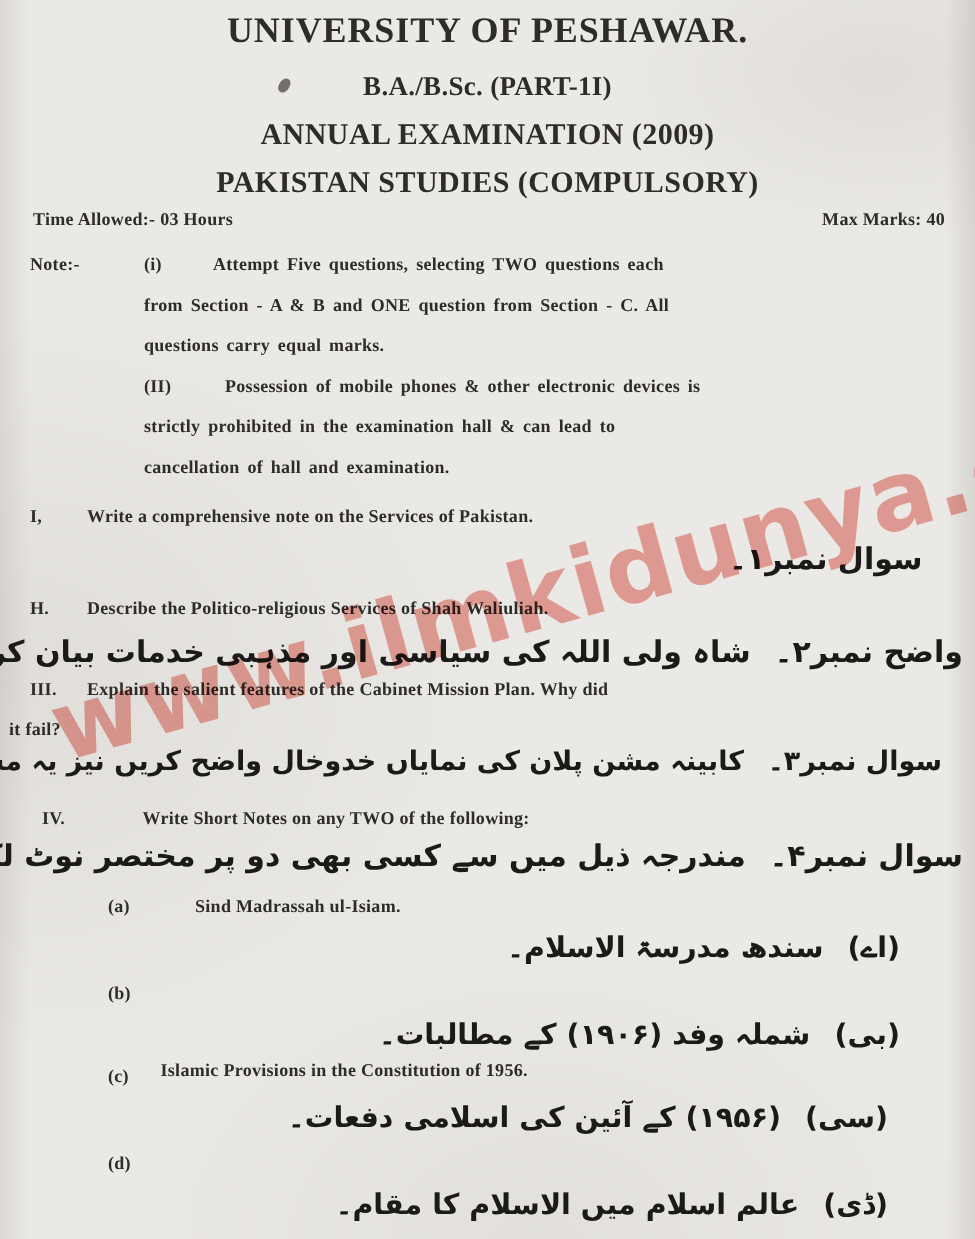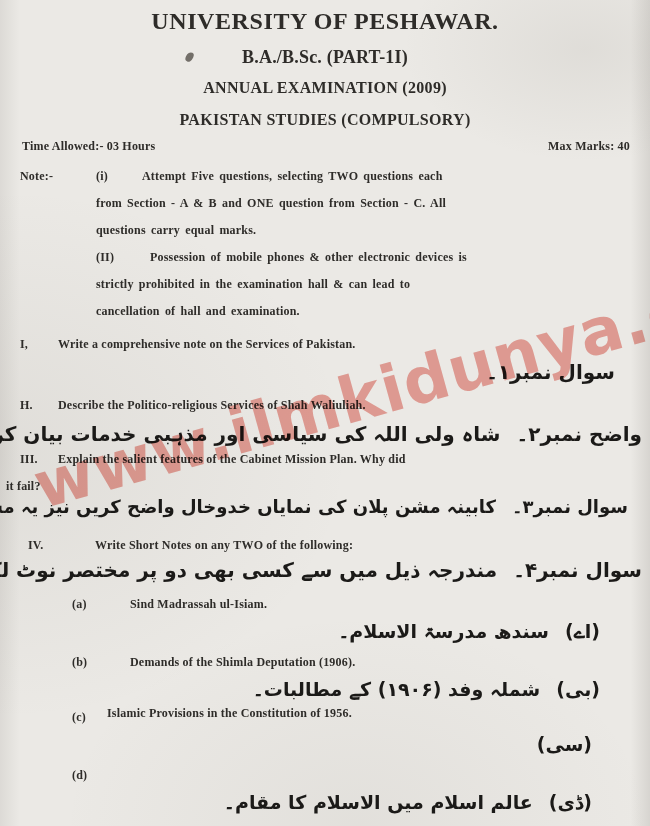--- a/index.html
+++ b/index.html
@@ -16,21 +16,21 @@
     font-family:"Liberation Serif","DejaVu Serif",serif;
   }
   .abs{position:absolute;white-space:nowrap;}
   .en{
     font-family:"Liberation Serif","DejaVu Serif",serif;
     font-weight:bold;color:#2e2c29;font-size:12px;letter-spacing:0.2px;
   }
   .center{left:0;right:0;text-align:center;}
   .title{font-size:24px;letter-spacing:0.6px;}
   .sub{font-size:18px;}
-  .head2{font-size:16px;letter-spacing:0.3px;}
+  .head2{font-size:20px;letter-spacing:0.3px;}
   .notetxt{word-spacing:2px;font-family:Liberation Serif, serif;}
   .urdu{
     position:absolute;
     direction:rtl;
     display:flex;
     gap:16px;
     align-items:baseline;
     font-family:"DejaVu Sans",sans-serif;
     font-weight:bold;
     color:#1b1a18;
@@ -112,30 +112,30 @@
   </div>
 
   <div class="abs en" style="top:597px;left:72px">(a)</div>
   <div class="abs en" style="top:597px;left:130px">Sind Madrassah ul-Isiam.</div>
   <div class="urdu usub" style="top:620px;right:50px">
     <span>(اے)</span>
     <span>سندھ مدرسۃ الاسلام۔</span>
   </div>
 
   <div class="abs en" style="top:655px;left:72px">(b)</div>
-  <div class="abs en" style="top:655px;left:130px">Demands of the Shimla Deputation (1906).</div>
   <div class="urdu usub" style="top:678px;right:50px">
     <span>(بی)</span>
     <span>شملہ وفد (۱۹۰۶) کے مطالبات۔</span>
   </div>
 
   <div class="abs en" style="top:710px;left:72px">(c)</div>
   <div class="abs en" style="top:706px;left:107px">Islamic Provisions in the Constitution of 1956.</div>
   <div class="urdu usub" style="top:733px;right:58px">
     <span>(سی)</span>
+    <span>(۱۹۵۶) کے آئین کی اسلامی دفعات۔</span>
   </div>
 
   <div class="abs en" style="top:768px;left:72px">(d)</div>
   <div class="urdu usub" style="top:791px;right:58px">
     <span>(ڈی)</span>
     <span>عالم اسلام میں الاسلام کا مقام۔</span>
   </div>
 
   <div id="watermark">www.ilmkidunya.com</div>
 

